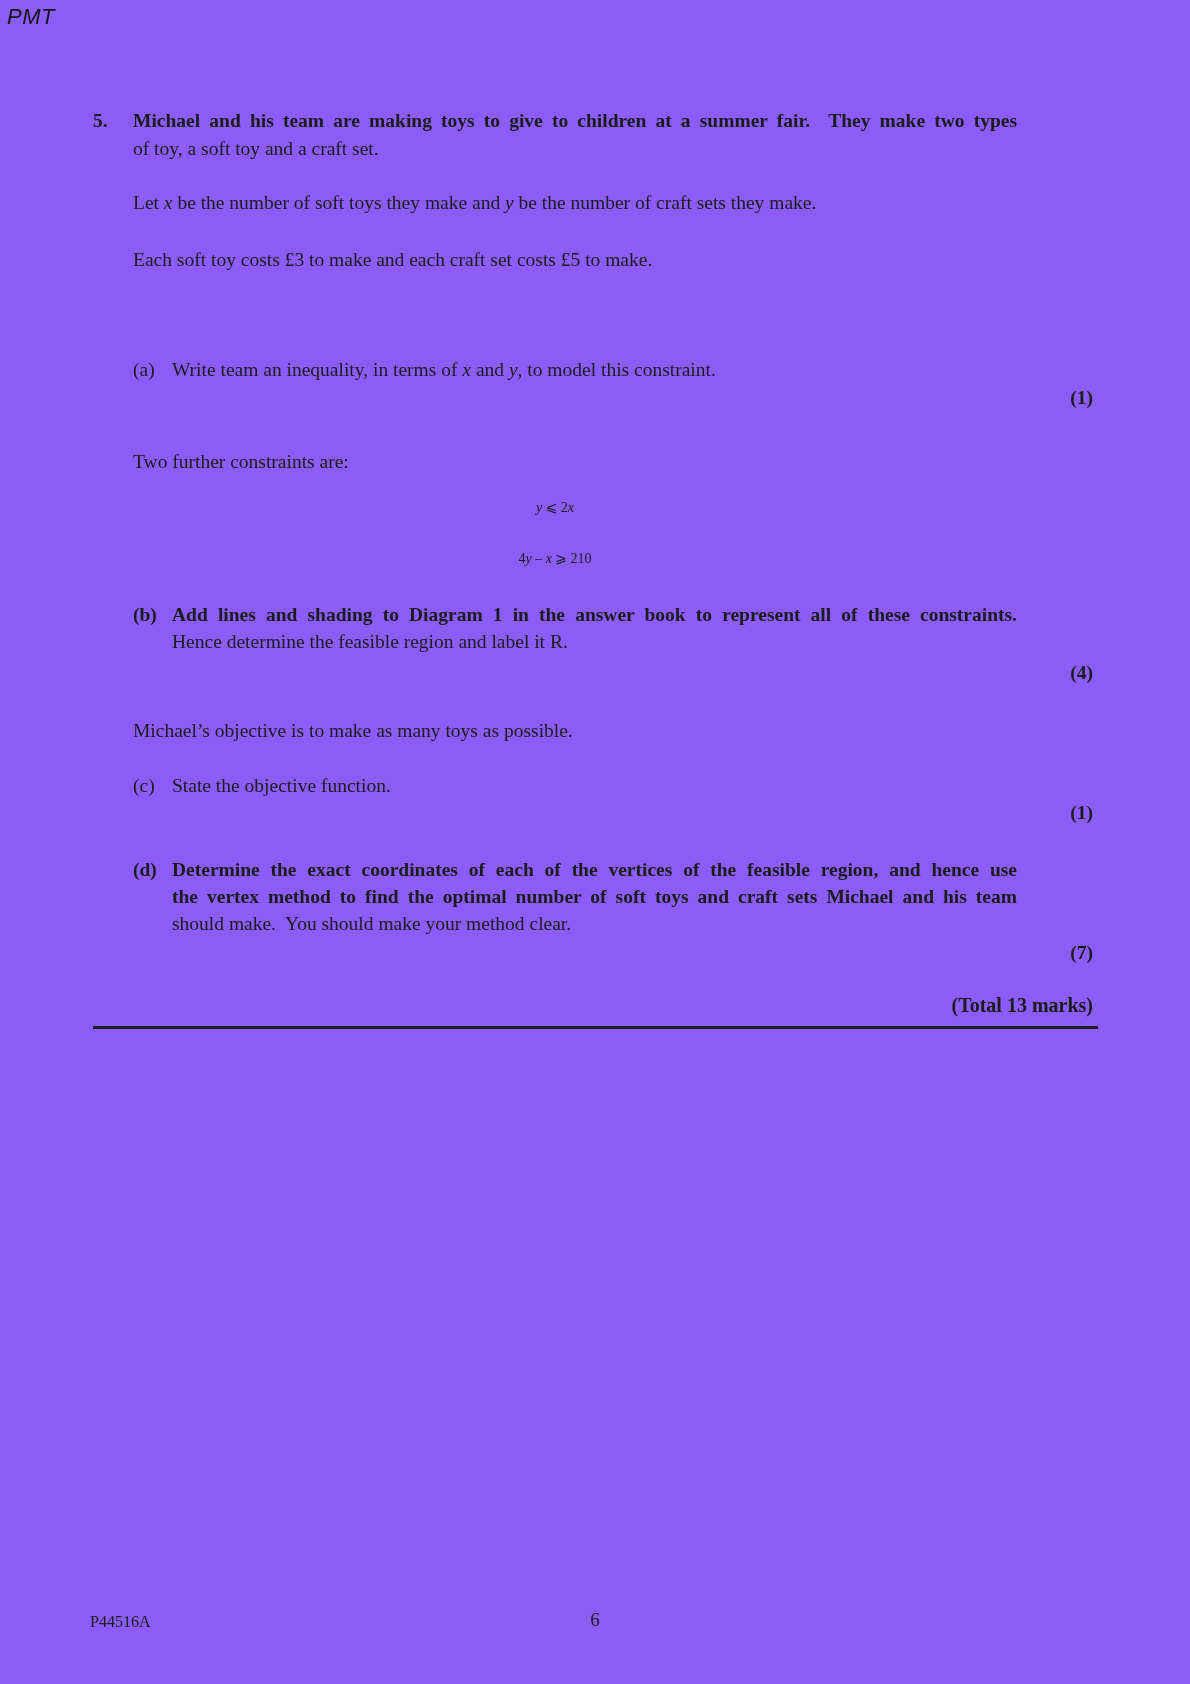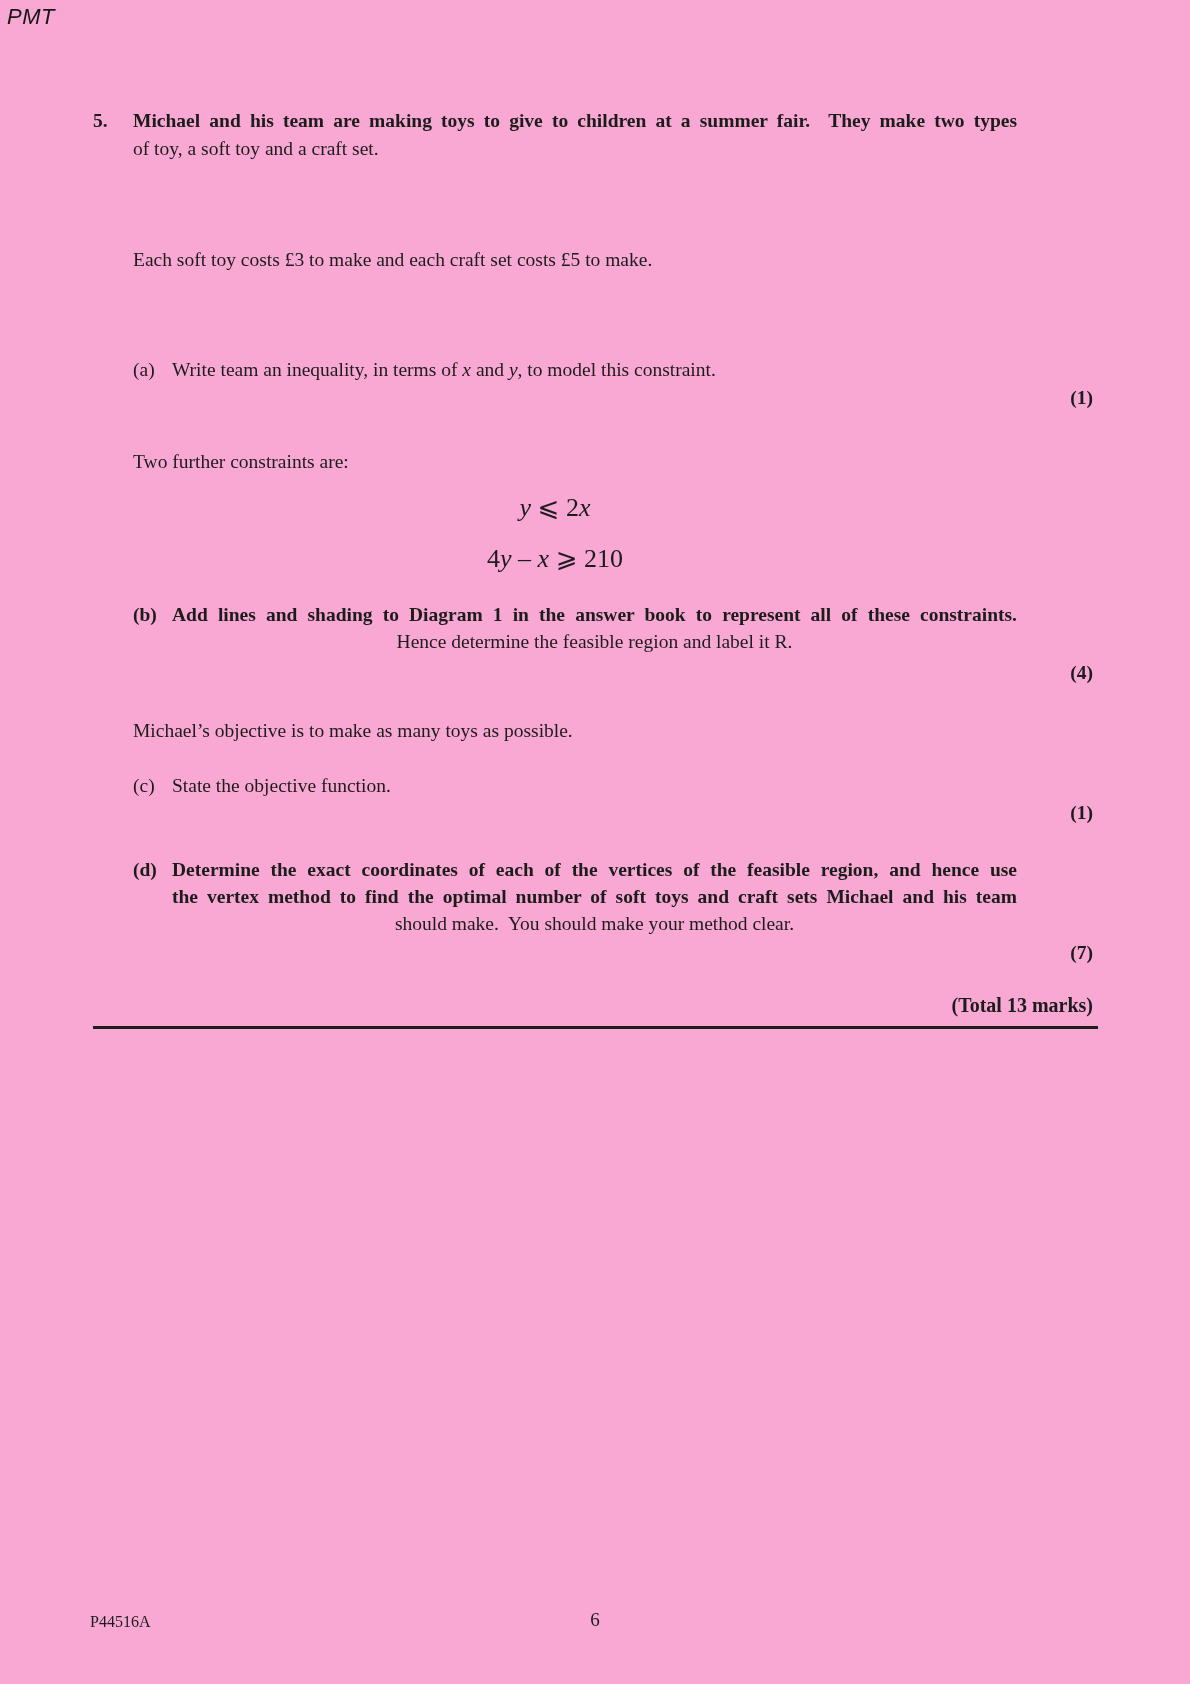--- a/index.html
+++ b/index.html
@@ -1,38 +1,38 @@
 <!DOCTYPE html>
 <html><head>
 <meta charset="utf-8">
 <style>
   html,body { margin:0; padding:0; background:#ffffff; }
   .page {
-    position:relative; width:1190px; height:1684px; background:#f9a8d4;
+    position:relative; width:1190px; height:1684px; background:#8b5cf6;
     font-family:"Liberation Serif", serif; color:#1c1c1c; overflow:hidden;
   }
   .pmt {
     position:absolute; left:7px; top:4px;
     font-family:"Liberation Sans", sans-serif; font-style:italic;
     font-size:22px; font-weight:500; color:#161616; letter-spacing:0.5px;
   }
   .l {
     position:absolute; left:133px; width:884px;
     font-size:19.5px; line-height:27px;
   }
   .just { text-align:justify; text-align-last:justify;font-weight:bold; }
-  .cont { left:172px; width:845px;text-align:center; }
+  .cont { left:172px; width:845px; }
   .lbl { display:inline-block; width:39px; }
   .qnum {
     position:absolute; left:93px; top:107px;
     font-size:19.5px; line-height:27px; font-weight:bold;
   }
   .eq {
     position:absolute; left:93px; width:924px; text-align:center;
-    font-size:26px; line-height:27px;
+    font-size:14px; line-height:27px;
     font-family:"Liberation Serif","DejaVu Serif","DejaVu Sans",serif;
   }
   .marks {
     position:absolute; right:97px; font-size:19.5px; line-height:27px;
     font-weight:bold; text-align:right;
   }
   .it { font-style:italic; }
   .rule {
     position:absolute; left:93px; top:1026px; width:1005px; height:3px;
     background:#1e1e1e;
@@ -45,20 +45,21 @@
 
 <div class="page">
 
   <div class="pmt">PMT</div>
 
   <div class="qnum">5.</div>
 
   <div class="l just" style="top:107px"><span>Michael and his team are making toys to give to children at a summer fair.&nbsp; They make two types</span></div>
   <div class="l" style="top:135px"><span>of toy, a soft toy and a craft set.</span></div>
 
+  <div class="l" style="top:189px"><span>Let </span><span class="it">x</span><span> be the number of soft toys they make and </span><span class="it">y</span><span> be the number of craft sets they make.</span></div>
 
   <div class="l" style="top:246px"><span>Each soft toy costs £3 to make and each craft set costs £5 to make.</span></div>
 
 
   <div class="l" style="top:356px"><span class="lbl">(a)</span><span><span>Write team an inequality, in terms of </span><span class="it">x</span><span> and </span><span class="it">y</span><span>, to model this constraint.</span></span></div>
 
   <div class="marks" style="top:384px">(1)</div>
 
   <div class="l" style="top:448px"><span>Two further constraints are:</span></div>
 

